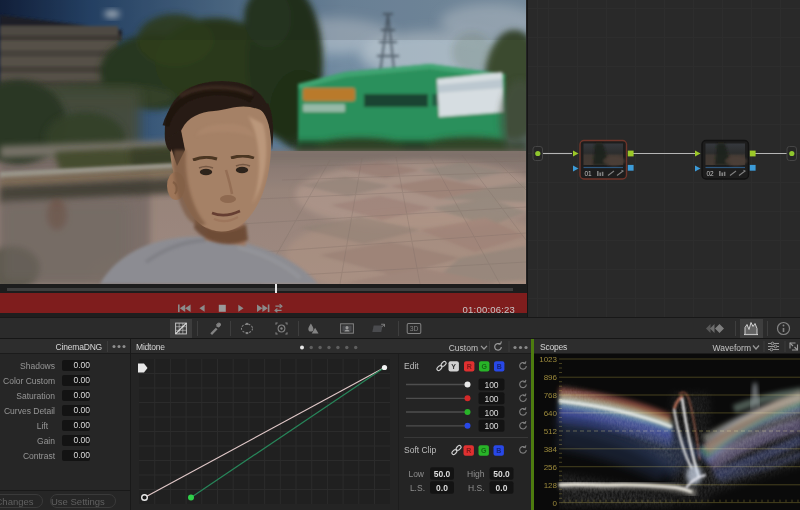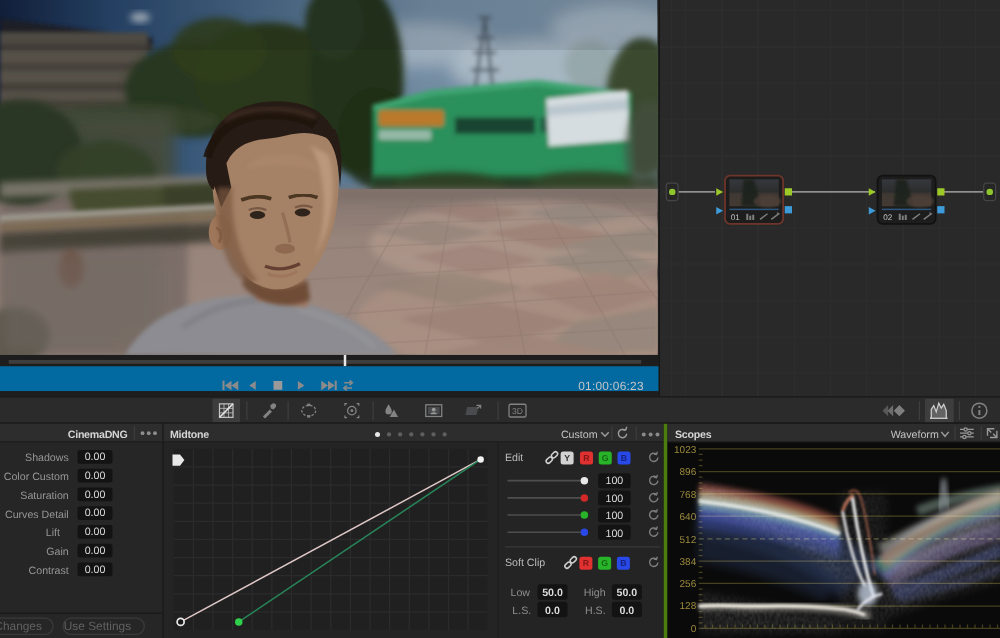--- a/index.html
+++ b/index.html
@@ -3,38 +3,38 @@
 <style>
   html,body{margin:0;padding:0;width:800px;height:510px;overflow:hidden;background:#232323}
   *{box-sizing:border-box}
   body{font-family:"Liberation Sans",sans-serif;-webkit-font-smoothing:antialiased}
   .abs{position:absolute}
   #app{position:relative;width:800px;height:510px;background:#232323}
   #viewer{left:0;top:0;width:526px;height:284px;background:#111;overflow:hidden}
   #scrub{left:0;top:284px;width:527px;height:9px;background:#1d1d1d}
   #scrubbar{left:7px;top:4px;width:506px;height:3px;background:#3e3e3e}
   #playhead{left:275px;top:0;width:2px;height:9px;background:#e8e8e8}
-  #transport{left:0;top:293px;width:527px;height:20px;background:#0369a1}
+  #transport{left:0;top:293px;width:527px;height:20px;background:#7f1d1d}
   #tgap{left:0;top:313px;width:527px;height:4px;background:#1e1e1e}
   #timecode{position:absolute;right:12px;top:11px;color:#c6c6c6;font-size:9.5px;letter-spacing:.2px}
   #nodes{left:527px;top:0;width:273px;height:317px;background:#292929;border-left:1px solid #161616;
     background-image:
       repeating-linear-gradient(to right, #2d2d2d 0 1px, transparent 1px 29px),
       repeating-linear-gradient(to bottom, #2d2d2d 0 1px, transparent 1px 29px);
     background-position:20px 8px;}
   #toolbar{left:0;top:317px;width:800px;height:21px;background:#2b2b2b;border-top:1px solid #181818}
   #panels{left:0;top:338px;width:800px;height:172px;background:#252525;border-top:1px solid #161616}
   .phead{position:absolute;left:0;top:0;height:15px;background:#2d2d2d;border-bottom:1px solid #1b1b1b;width:100%}
-  .ptitle{position:absolute;top:2.5px;font-size:8.5px;font-weight:bold;color:#d5d5d5;letter-spacing:-0.2px}
+  .ptitle{position:absolute;top:2.5px;font-size:8.5px;font-weight:normal;color:#d5d5d5;letter-spacing:-0.2px}
   #cdng{left:0;top:0;width:130px;height:172px;background:#262626}
   #curvespanel{left:130px;top:0;width:401px;height:172px;background:#242424;border-left:1px solid #191919}
   #scopes{left:531px;top:0;width:269px;height:172px;background:#101010;border-left:3px solid #4d7c0f}
   .row{position:absolute;height:11px}
   .rlabel{position:absolute;color:#969696;font-size:8.5px;text-align:center;right:76px;top:1px;white-space:nowrap}
-  .vbox{position:absolute;background:#131313;border-radius:2px;color:#dcdcdc;font-size:8.5px;text-align:center}
+  .vbox{position:absolute;background:#131313;border-radius:2px;color:#dcdcdc;font-size:8.5px;text-align:right}
 </style>
 </head>
 <body>
 <div id="app">
   <div id="viewer" class="abs">
   <svg width="526" height="284" viewBox="0 0 526 284">
     <defs>
       <linearGradient id="sky" x1="0" y1="0" x2="1" y2="0">
         <stop offset="0" stop-color="#142341"></stop>
             <stop offset="0.17" stop-color="#2a4a72"></stop>

